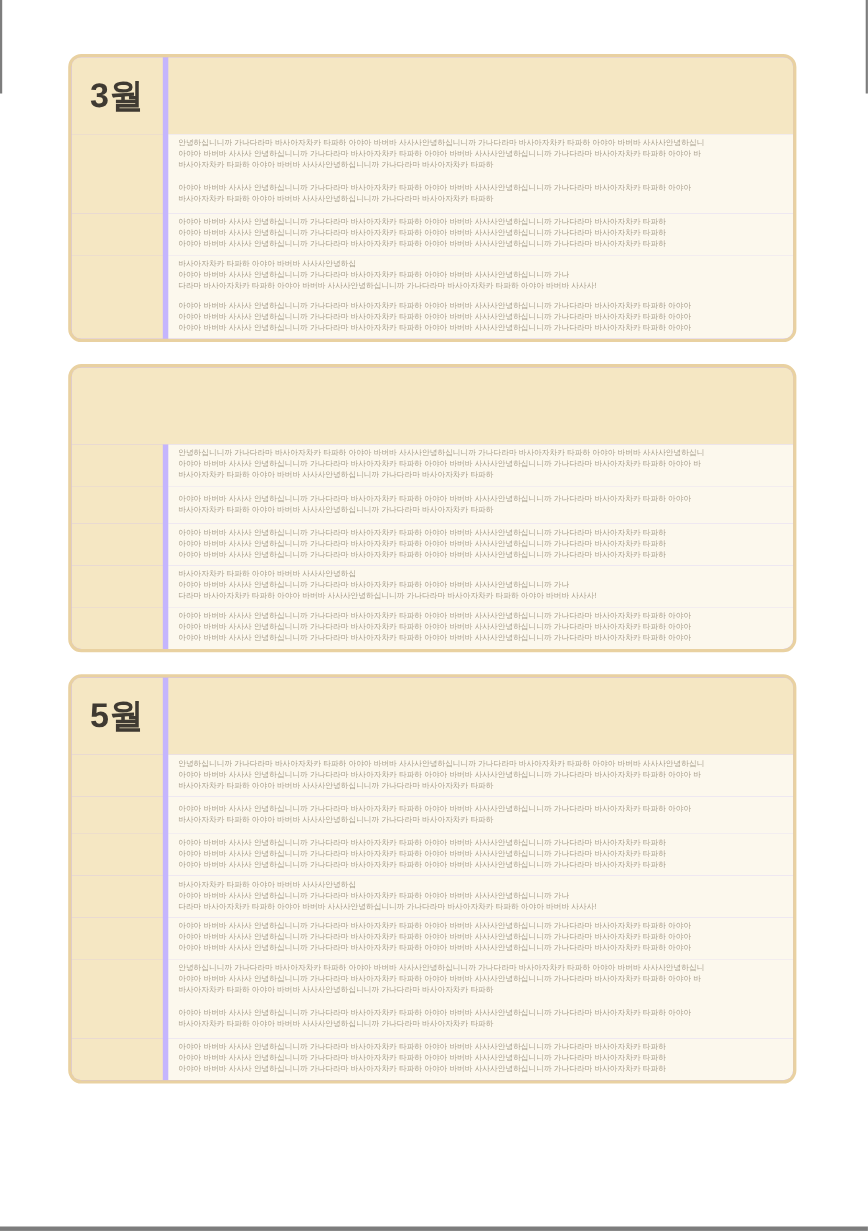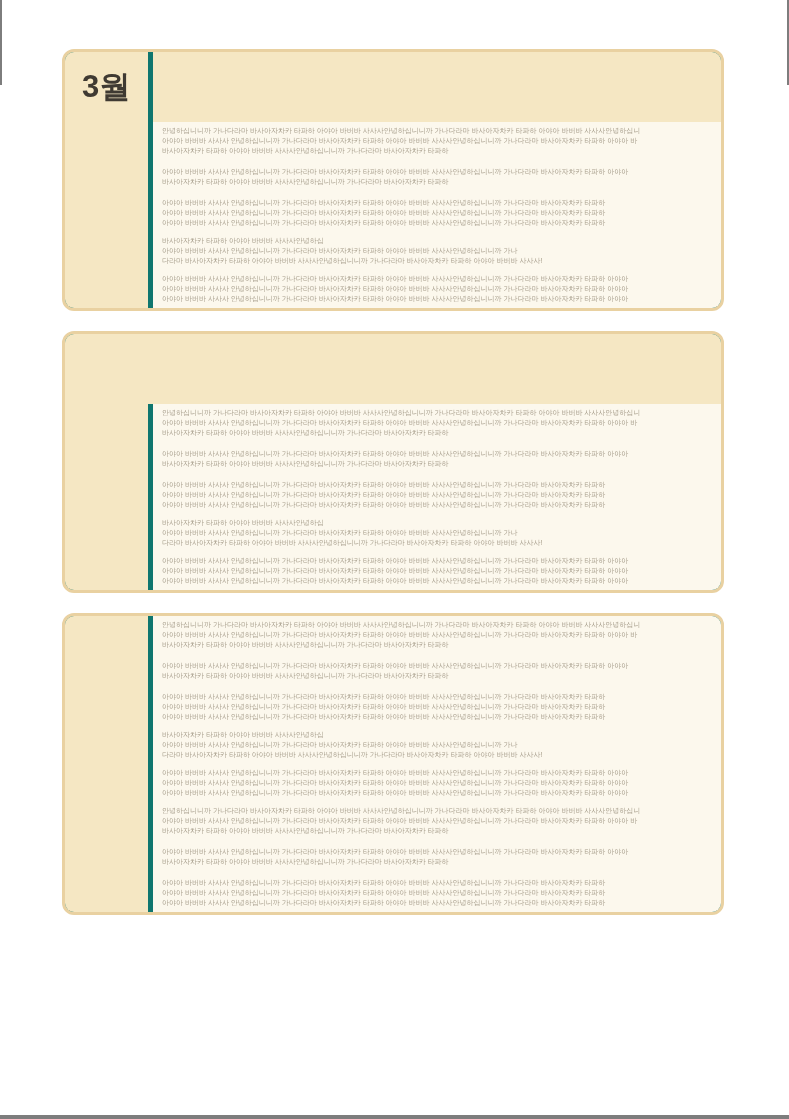--- a/index.html
+++ b/index.html
@@ -12,21 +12,21 @@
   }
   .edge-left  { position: absolute; left: 0;  top: 0; width: 2px; height: 85px; background: #7d7d7d; }
   .edge-right { position: absolute; right: 0; top: 0; width: 2px; height: 85px; background: #7d7d7d; }
   .edge-bottom{ position: absolute; left: 0; bottom: 0; width: 789px; height: 4px; background: #7d7d7d; }
 
   .cards {
     position: absolute; left: 62px; top: 49px; width: 662px;
     display: flex; flex-direction: column; gap: 20px;
   }
   .card {
-    background: #0f766e;
+    background: #c4b5fd;
     border: 3px solid #e9d1a1;
     border-radius: 12px;
     overflow: hidden;
     display: flex; flex-direction: column; 
   }
   .row { display: flex; gap: 5px; }
   .cell { box-sizing: border-box; }
   .cell.left  { flex: 0 0 83px; width: 83px; background: #f5e7c3; }
   .cell.right { flex: 1; background: #fcf8ed; }
 
@@ -153,20 +153,26 @@
     <div class="cell left"></div>
     <div class="cell right">
           <div class="tline">아야아 바버바 사사사 안녕하십니니까 가나다라마 바사아자차카 타파하 아야아 바버바 사사사안녕하십니니까 가나다라마 바사아자차카 타파하 아야아</div>
           <div class="tline">아야아 바버바 사사사 안녕하십니니까 가나다라마 바사아자차카 타파하 아야아 바버바 사사사안녕하십니니까 가나다라마 바사아자차카 타파하 아야아</div>
           <div class="tline">아야아 바버바 사사사 안녕하십니니까 가나다라마 바사아자차카 타파하 아야아 바버바 사사사안녕하십니니까 가나다라마 바사아자차카 타파하 아야아</div>
         </div>
   </div>
 </section>
 
   <section class="card">
+    <div class="row header-row">
+      <div class="cell left header-left">
+        <span class="month-label">5월</span>
+      </div>
+      <div class="cell right"></div>
+    </div>
 
   <div class="row content-row">
     <div class="cell left"></div>
     <div class="cell right">
           <div class="tline">안녕하십니니까 가나다라마 바사아자차카 타파하 아야아 바버바 사사사안녕하십니니까 가나다라마 바사아자차카 타파하 아야아 바버바 사사사안녕하십니</div>
           <div class="tline">아야아 바버바 사사사 안녕하십니니까 가나다라마 바사아자차카 타파하 아야아 바버바 사사사안녕하십니니까 가나다라마 바사아자차카 타파하 아야아 바</div>
           <div class="tline">바사아자차카 타파하 아야아 바버바 사사사안녕하십니니까 가나다라마 바사아자차카 타파하</div>
         </div>
   </div>
 

